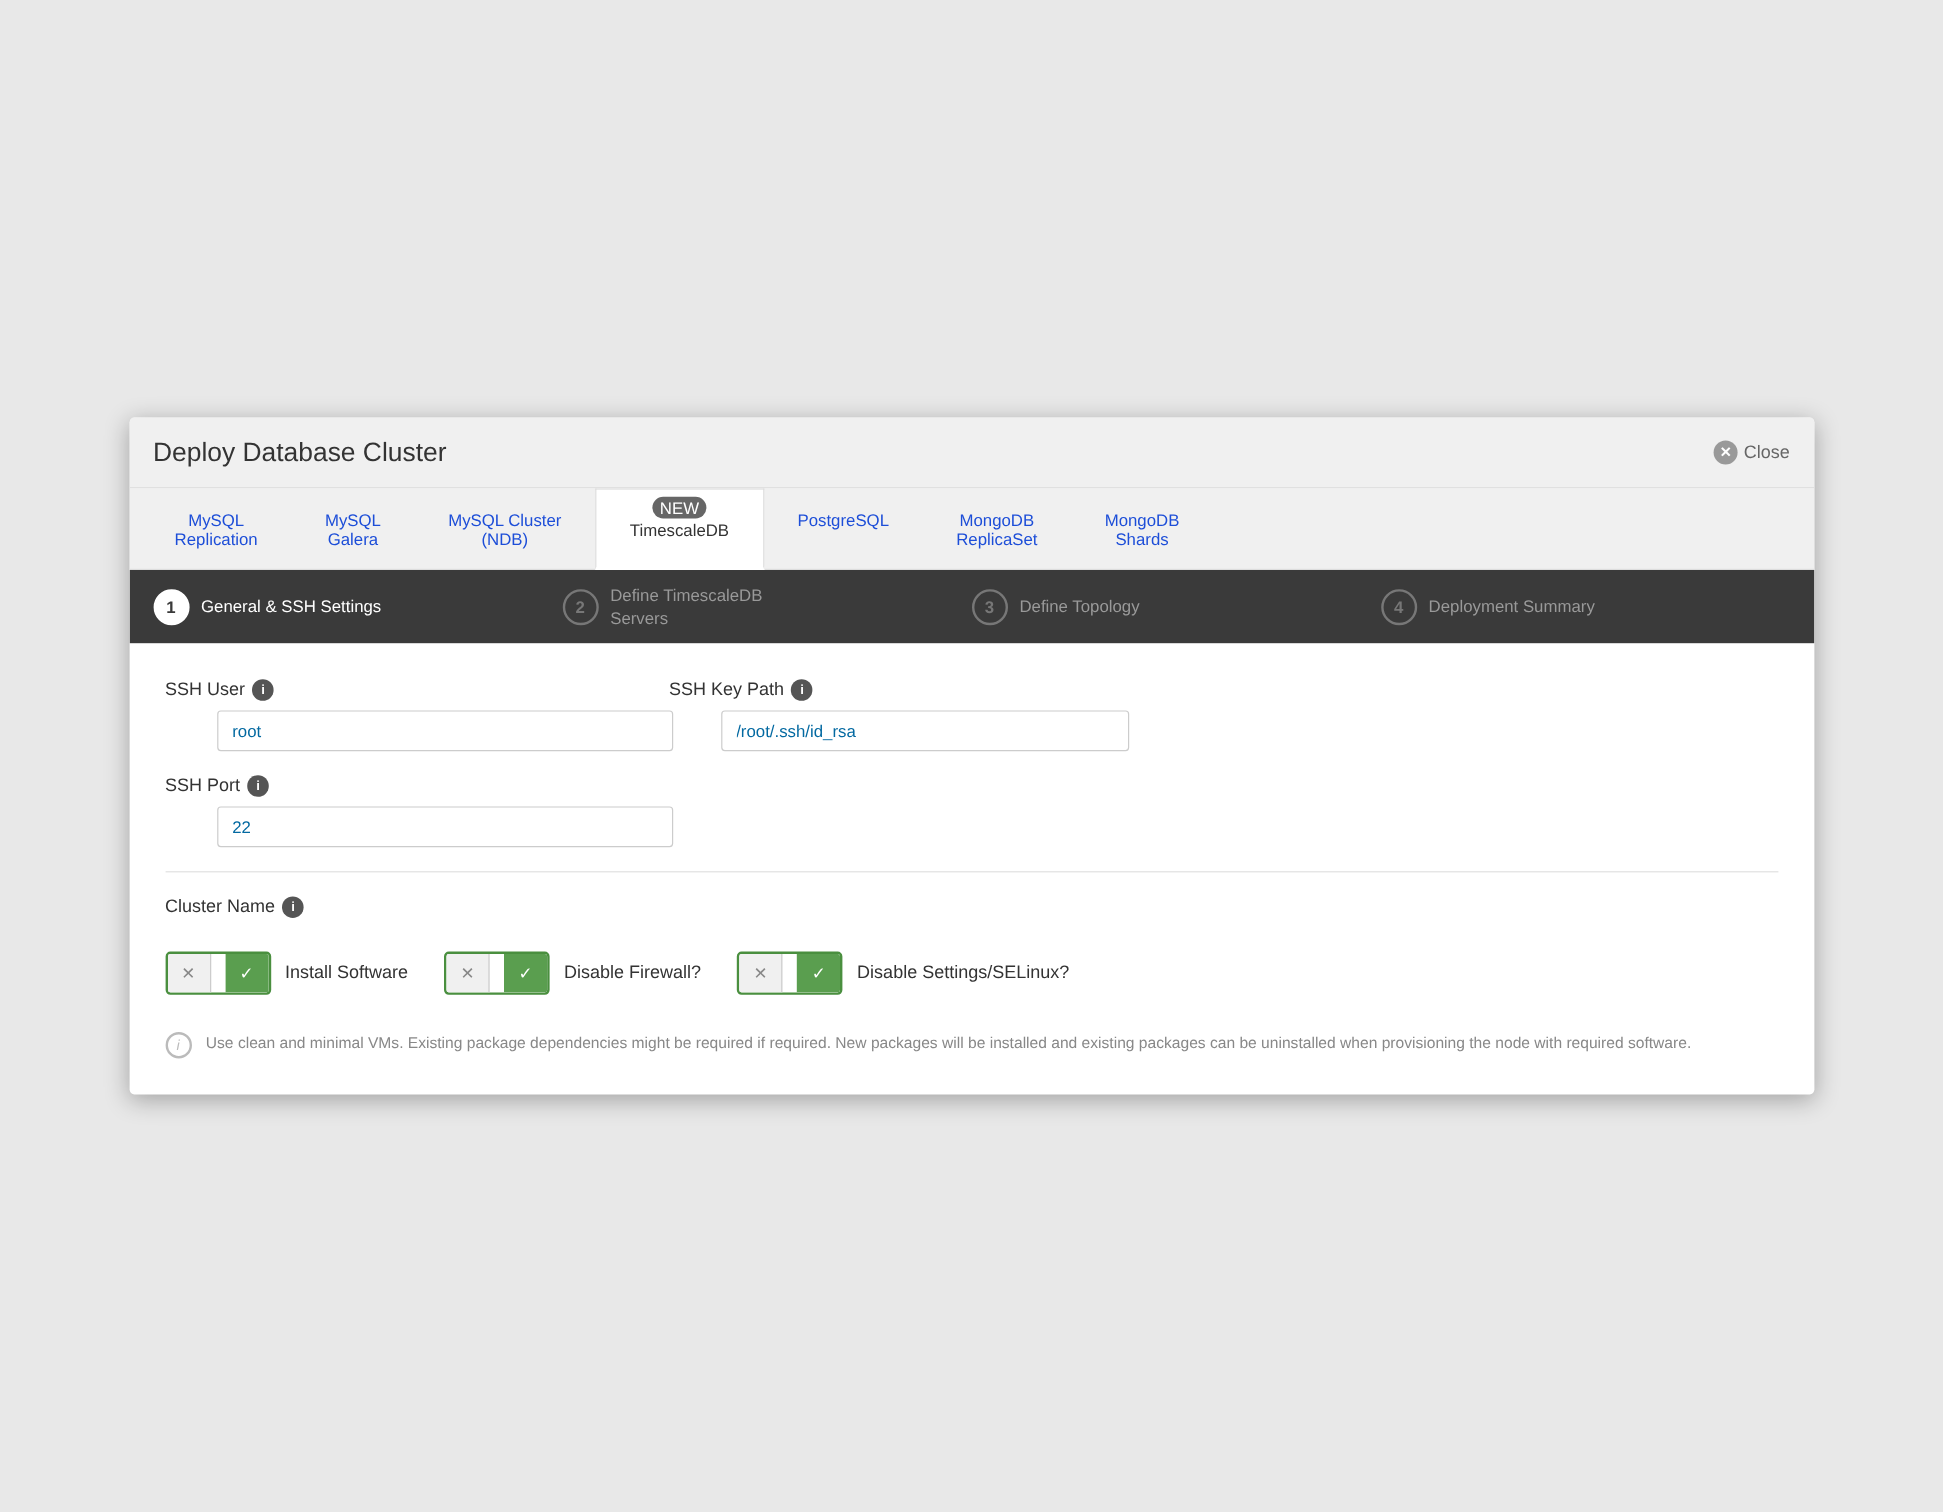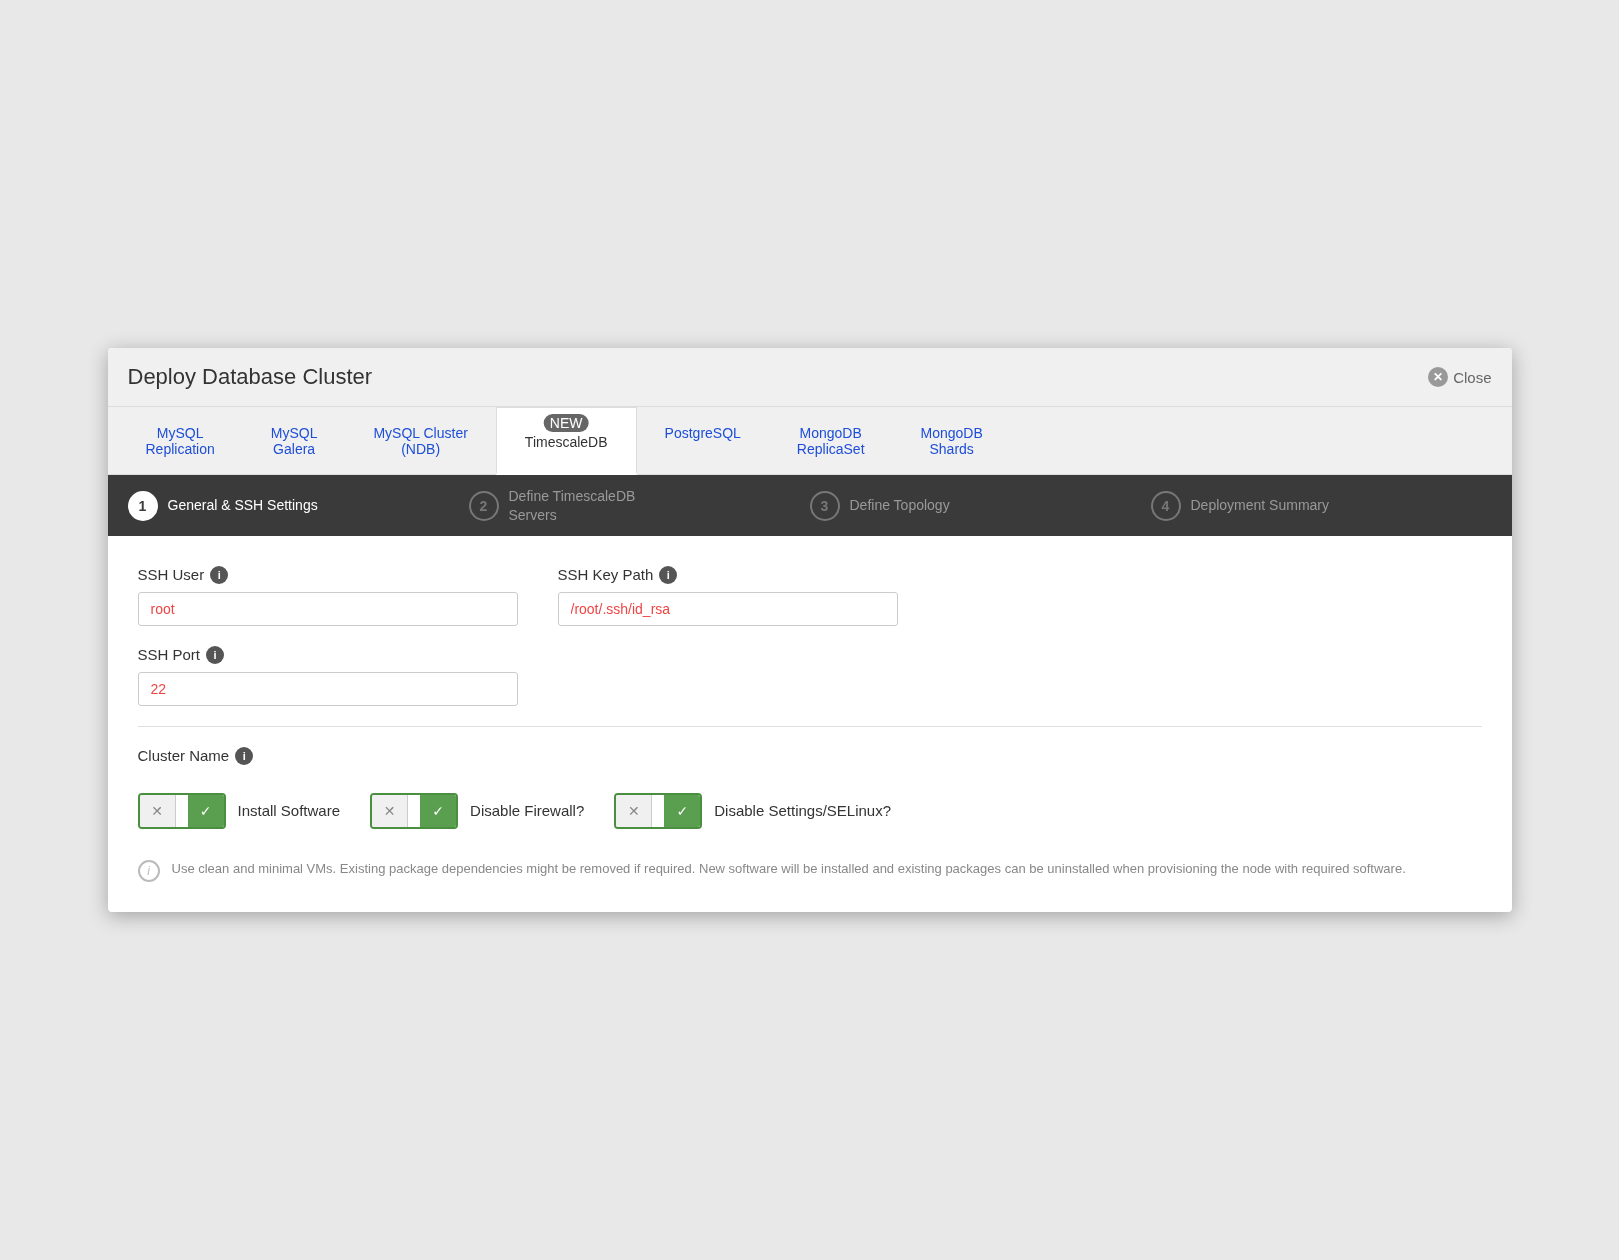--- a/index.html
+++ b/index.html
@@ -174,22 +174,23 @@
       font-size: 11px;
       font-weight: bold;
       cursor: pointer;
     }
     .form-input {
       width: 100%;
       padding: 8px 12px;
       border: 1px solid #ccc;
       border-radius: 3px;
       font-size: 14px;
-      color: #ef4444;
+      color: #0369a1;
       outline: none;
+      margin-left: 43px;
     }
     .divider {
       border: none;
       border-top: 1px solid #e0e0e0;
       margin: 20px 0;
     }
     
     .toggle-group {
       display: flex;
       align-items: center;
@@ -406,17 +407,17 @@
         <div class="toggle-group">
           <div class="toggle-x">✕</div>
           <div class="toggle-check">✓</div>
         </div>
         <span class="checkbox-label">Disable Settings/SELinux?</span>
       </div>
     </div>
 
     <div class="info-note">
       <div class="info-circle">i</div>
-      <p>Use clean and minimal VMs. Existing package dependencies might be removed if required. New software will be installed and existing packages can be uninstalled when provisioning the node with required software.</p>
+      <p>Use clean and minimal VMs. Existing package dependencies might be required if required. New packages will be installed and existing packages can be uninstalled when provisioning the node with required software.</p>
     </div>
   </div>
 
 </div>
 
 </body></html>

